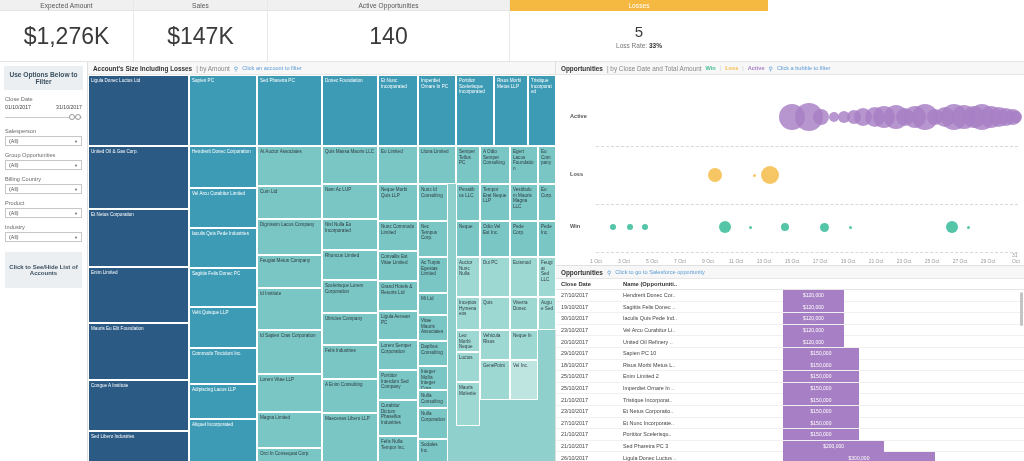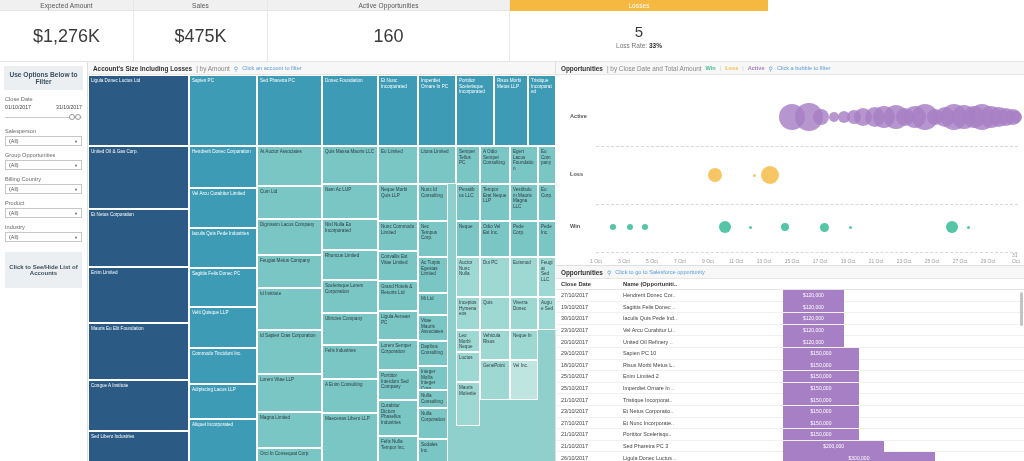--- a/index.html
+++ b/index.html
@@ -23,21 +23,21 @@
     height: 11px; font-size: 6.5px; line-height: 11px; text-align: center;
     background: #f0f0f0; color: #555; letter-spacing: .1px;
     border-bottom: 1px solid #e4e4e4;
   }
   .kpi-head.accent-loss { background: #f5b942; color: #fff; border-bottom-color:#f5b942; }
   .kpi-head.accent-win  { background: #46bd94; color: #fff; border-bottom-color:#46bd94; }
   .kpi-body {
     flex: 1; display: flex; flex-direction: column;
     align-items: center; justify-content: center; gap: 2px;
   }
-  .kpi-value { font-size: 18px; color: #3a3a3a; font-weight: 400; }
+  .kpi-value { font-size: 23px; color: #3a3a3a; font-weight: 400; }
   .kpi-value.sm { font-size: 15px; }
   .kpi-sub { font-size: 6.5px; color: #777; }
   .kpi-sub b { color: #333; }
 
   .kpi-w1 { width: 134px; } .kpi-w2 { width: 134px; }
   .kpi-w3 { width: 242px; } .kpi-w4 { width: 258px; } .kpi-w5 { width: 256px; }
 
   
   .body-row { display: flex; flex: 1; min-height: 0; }
 
@@ -135,27 +135,27 @@
   <div class="kpi-row">
     <div class="kpi kpi-w1">
       <div class="kpi-head">Expected Amount</div>
       <div class="kpi-body">
         <div class="kpi-value">$1,276K</div>
       </div>
     </div>
     <div class="kpi kpi-w2">
       <div class="kpi-head">Sales</div>
       <div class="kpi-body">
-        <div class="kpi-value">$475K</div>
+        <div class="kpi-value">$147K</div>
       </div>
     </div>
     <div class="kpi kpi-w3">
       <div class="kpi-head">Active Opportunities</div>
       <div class="kpi-body">
-        <div class="kpi-value">160</div>
+        <div class="kpi-value">140</div>
       </div>
     </div>
     <div class="kpi kpi-w4">
       <div class="kpi-head accent-loss">Losses</div>
       <div class="kpi-body">
         <div class="kpi-value sm">5</div>
         <div class="kpi-sub">
           <span>Loss Rate:</span>
           <b>33%</b>
         </div>

